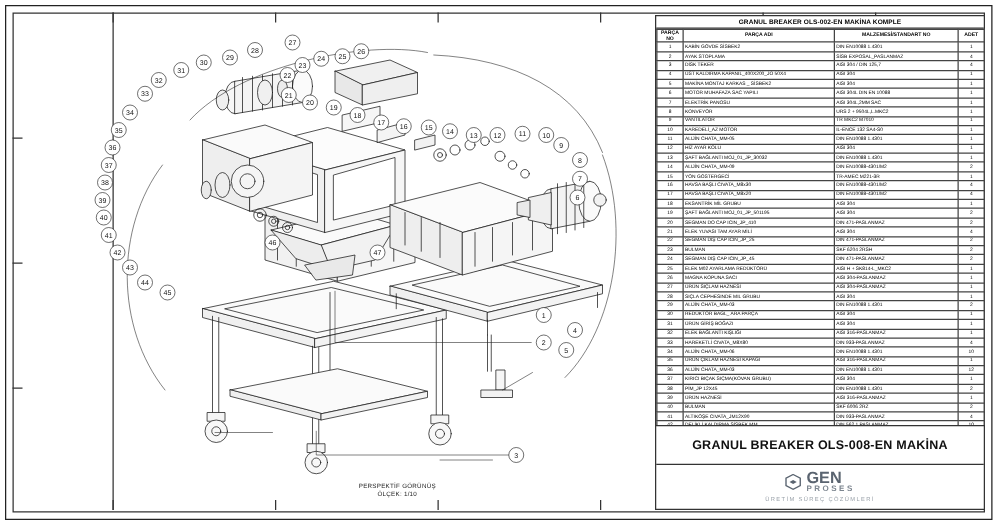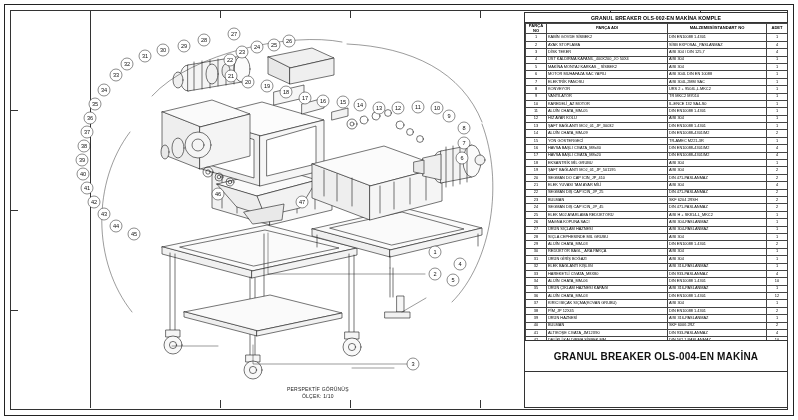--- a/index.html
+++ b/index.html
@@ -612,15 +612,30 @@
             <td class="col-no">47</td>
             <td class="col-name">HİZ AYAR KOL MİLİ_02</td>
             <td class="col-mat">AISI 304</td>
             <td class="col-qty">1</td>
           </tr>
         </tbody>
     </table>
   </div>
 
   <div class="titleblock">
-    <div class="tb-name">GRANUL BREAKER OLS-004-EN MAKİNA</div>
+    <div class="tb-name">GRANUL BREAKER OLS-008-EN MAKİNA</div>
+    <div class="tb-logo">
+      <div class="logo-row">
+        <span class="logo-mark">
+          <svg width="13" height="13" viewBox="0 0 13 13">
+            <path d="M6.5 0.6 L12.2 3.6 L12.2 9.4 L6.5 12.4 L0.8 9.4 L0.8 3.6 Z" fill="none" stroke="#5a6470" stroke-width="1.1"></path>
+            <path d="M3.6 6.5 L6.5 4.9 L9.4 6.5 L6.5 8.1 Z" fill="#5a6470"></path>
+          </svg>
+        </span>
+        <span class="logo-text">
+          <span>GEN</span>
+          <span class="sub">PROSES</span>
+        </span>
+      </div>
+      <div class="logo-tag">ÜRETİM SÜREÇ ÇÖZÜMLERİ</div>
+    </div>
   </div>
 </div>
 
 </body></html>

